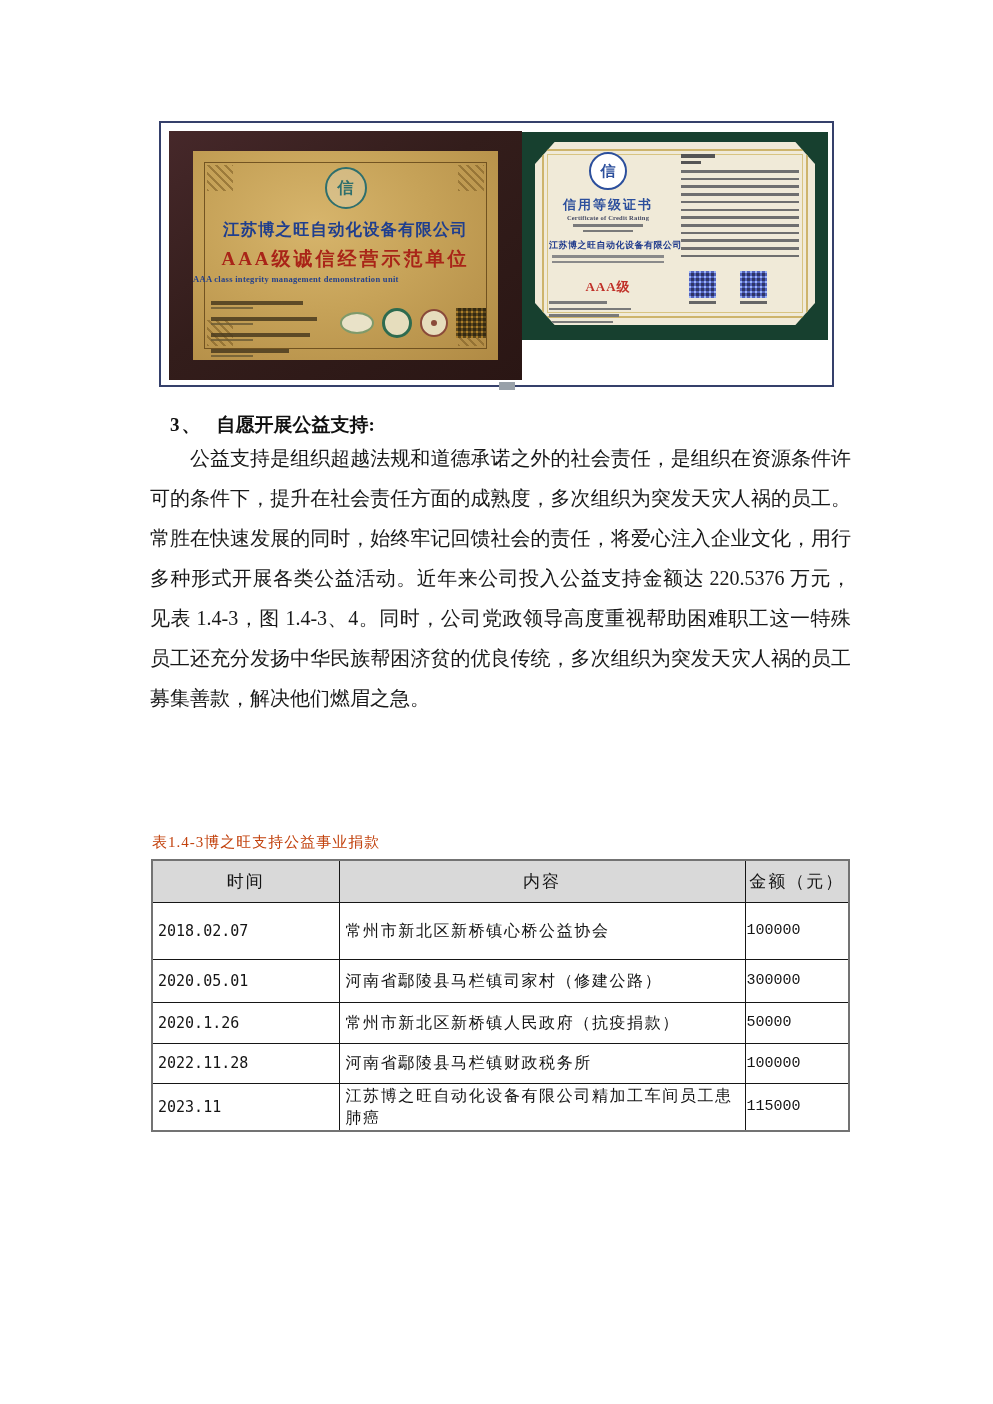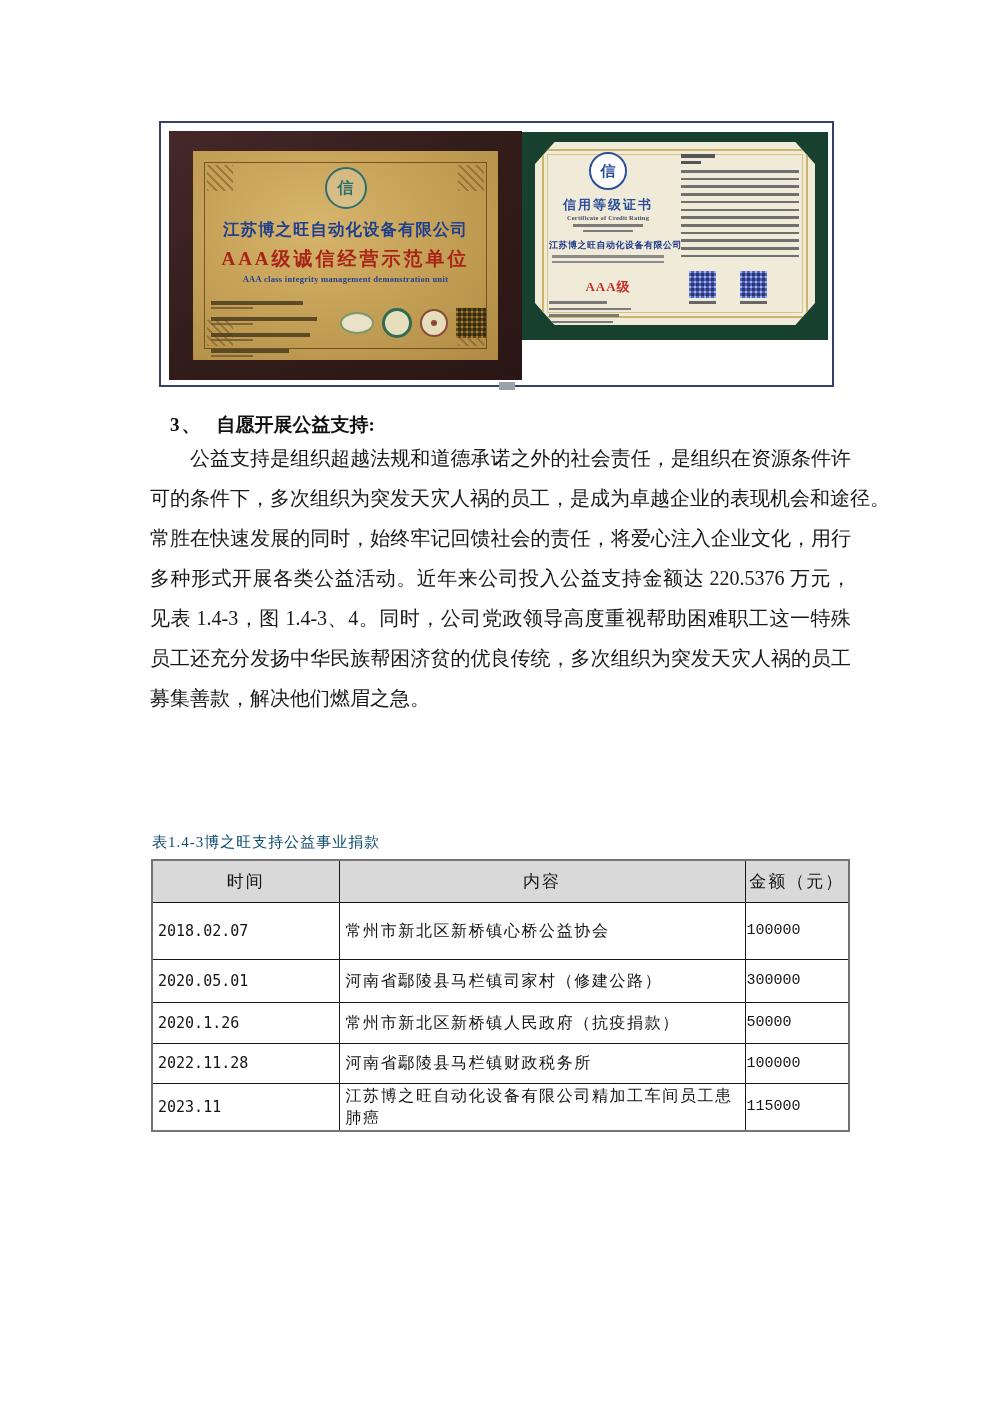--- a/index.html
+++ b/index.html
@@ -19,21 +19,21 @@
   .fl-tl{left:14px;top:14px;} .fl-tr{right:14px;top:14px;}
   .fl-bl{left:14px;bottom:14px;} .fl-br{right:14px;bottom:14px;}
   .emblem{position:absolute;top:16px;left:50%;transform:translateX(-50%);
           width:38px;height:38px;border-radius:50%;border:2px solid #2e6f6d;
           background:rgba(235,240,235,.25);display:flex;align-items:center;justify-content:center;
           color:#2e6f6d;font-weight:bold;font-size:16px;}
   .plaque-company{position:absolute;top:68px;left:0;right:0;text-align:center;
                   color:#1f3e8e;font-weight:bold;font-size:16.5px;letter-spacing:1px;}
   .plaque-award{position:absolute;top:95px;left:0;right:0;text-align:center;
                 color:#a92418;font-weight:bold;font-size:19px;letter-spacing:3px;}
-  .plaque-award-en{position:absolute;top:123px;left:0;right:0;text-align:center;
+  .plaque-award-en{position:absolute;top:123px;left:0;right:0;text-align:left;
                    color:#24418c;font-weight:bold;font-size:8.5px;letter-spacing:.3px;}
   .plaque-info{position:absolute;left:18px;top:150px;width:120px;}
   .info-row{margin-bottom:8px;}
   .info-main{height:4px;background:#4a3b1e;opacity:.85;}
   .info-sub{height:2px;width:42px;background:#6a5a34;margin-top:2px;opacity:.8;}
   .im1{width:92px;} .im2{width:106px;} .im3{width:99px;} .im4{width:78px;}
   .plaque-badges{position:absolute;right:12px;bottom:22px;display:flex;align-items:center;gap:8px;}
   .pb-oval{width:30px;height:18px;border-radius:50%;background:#e9e2c8;border:2px solid #7f9a6a;}
   .pb-green{width:24px;height:24px;border-radius:50%;border:3px solid #2e6b4f;background:#e6ddbd;}
   .pb-red{width:24px;height:24px;border-radius:50%;border:2px solid #8a4a3a;background:#e6ddbd;
@@ -82,21 +82,21 @@
   .notch{position:absolute;left:338px;bottom:-5px;width:16px;height:8px;background:#99a1a9;}
 
   
   .heading{position:absolute;left:170px;top:412px;margin:0;font-size:19px;font-weight:bold;color:#111;}
   .heading .num{margin-right:14px;letter-spacing:2px;}
   .para{position:absolute;left:150px;top:438px;width:701px;font-size:20px;color:#181818;}
   .pline{height:40px;line-height:40px;text-align:justify;text-align-last:justify;
          white-space:nowrap;overflow:visible;}
   .pline.indent{padding-left:40px;width:661px;}
   .pline.last{text-align-last:left;}
-  .caption{position:absolute;left:152px;top:833px;font-size:15px;letter-spacing:1px;color:#0c4a6e;}
+  .caption{position:absolute;left:152px;top:833px;font-size:15px;letter-spacing:1px;color:#c2410c;}
 
   
   table.donate{position:absolute;left:151px;top:859px;width:697px;border-collapse:collapse;
                table-layout:fixed;border:2px solid #737373;font-size:17px;color:#141414;}
   table.donate td,table.donate th{border:1.5px solid #161616;vertical-align:middle;
                font-weight:normal;overflow:hidden;}
   .col-date{width:187px;} .col-content{width:406px;} .col-amount{width:104px;}
   tr.hdr{height:42px;}
   tr.hdr th{background:#d9d9d9;text-align:center;letter-spacing:2px;}
   td.date{padding-left:5px;font-family:"DejaVu Sans Mono",monospace;font-size:15px;}
@@ -203,21 +203,21 @@
 
     <div class="notch"></div>
   </figure>
 
   <h3 class="heading">
     <span class="num">3、</span><span>自愿开展公益支持:</span>
   </h3>
 
   <div class="para">
     <div class="pline indent">公益支持是组织超越法规和道德承诺之外的社会责任，是组织在资源条件许</div>
-    <div class="pline">可的条件下，多次组织为突发天灾人祸的员工，是成为卓越企业的表现机会和途径。</div>
+    <div class="pline">可的条件下，提升在社会责任方面的成熟度，多次组织为突发天灾人祸的员工。</div>
     <div class="pline">常胜在快速发展的同时，始终牢记回馈社会的责任，将爱心注入企业文化，用行</div>
     <div class="pline">多种形式开展各类公益活动。近年来公司投入公益支持金额达 220.5376 万元，</div>
     <div class="pline">见表 1.4-3，图 1.4-3、4。同时，公司党政领导高度重视帮助困难职工这一特殊</div>
     <div class="pline">员工还充分发扬中华民族帮困济贫的优良传统，多次组织为突发天灾人祸的员工</div>
     <div class="pline last">募集善款，解决他们燃眉之急。</div>
   </div>
 
   <div class="caption">表1.4-3博之旺支持公益事业捐款</div>
 
   <table class="donate">

